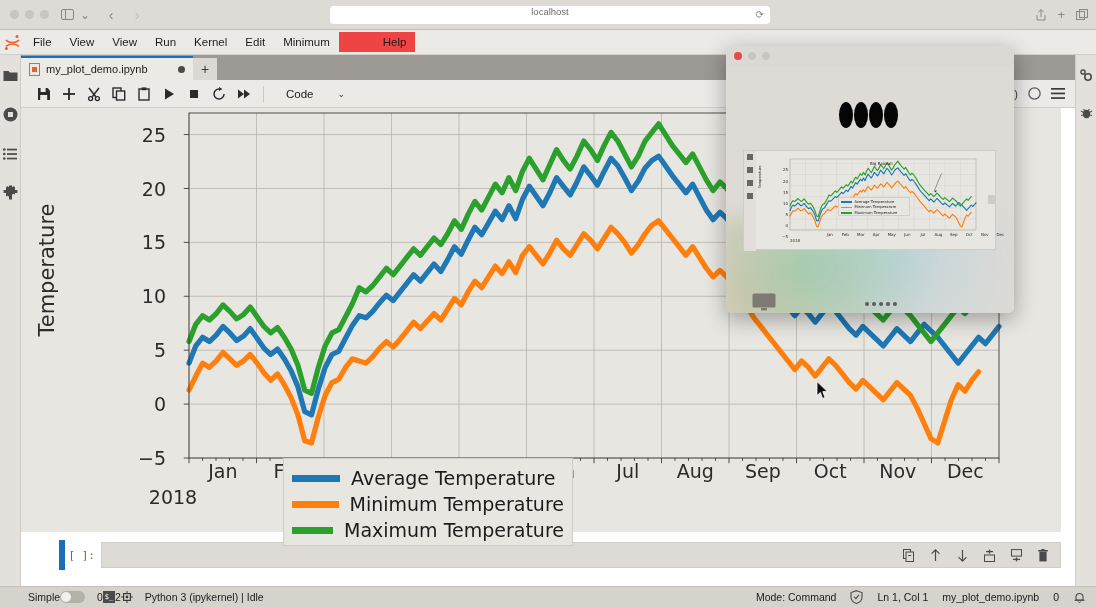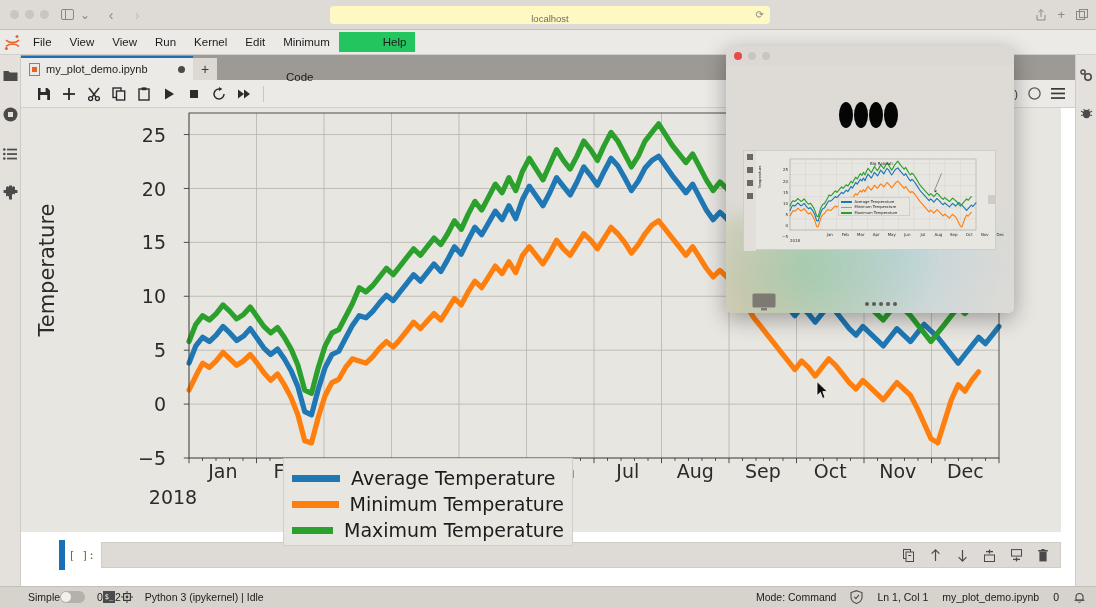--- a/index.html
+++ b/index.html
@@ -25,22 +25,22 @@
     width: 9px; height: 9px; border-radius: 50%;
     background: #c9c5c0; display: block;
   }
   .chrome-btn {
     color: #8c8880; font-size: 12px; margin-left: 10px;
     display: flex; align-items: center; justify-content: center;
     width: 16px; height: 16px;
   }
   #url-bar {
     position: absolute; left: 330px; top: 6px; width: 440px; height: 18px;
-    background: #fef9c3; border-radius: 4px;
-    display: flex; align-items: flex-end; justify-content: center;
+    background: #ffffff; border-radius: 4px;
+    display: flex; align-items: flex-start; justify-content: center;
   }
   #url-text { font-size: 9.5px; color: #6f6b66; }
   #reload-icon {
     position: absolute; right: 6px; top: 3px; font-size: 10px; color: #8a8680;
   }
   #chrome-right {
     position: absolute; right: 8px; top: 7px;
     display: flex; gap: 11px; align-items: center;
     color: #8c8880; font-size: 11px;
   }
@@ -48,21 +48,21 @@
   
   #menu-bar {
     position: absolute; left: 0; top: 30px; width: 1096px; height: 25px;
     background: #eceae7; border-bottom: 1px solid #d3cfca;
     display: flex; align-items: center;
   }
   #jp-logo { width: 24px; display: flex; justify-content: center; align-items: center; }
   .menu-item {
     font-size: 11.5px; color: #1c1c1c; padding: 4px 9px; cursor: default;
   }
-  .menu-item.active { background: #22c55e; padding-left: 44px; }
+  .menu-item.active { background: #ef4444; padding-left: 44px; }
 
   
   #left-sidebar {
     position: absolute; left: 0; top: 55px; width: 21px; height: 531px;
     background: #e4e1dd; border-right: 1px solid #cfcbc6;
     display: flex; flex-direction: column; align-items: center;
     padding-top: 12px; gap: 22px;
   }
   #left-sidebar .sb-icon {
     width: 17px; height: 17px; display: flex; align-items: center; justify-content: center;
@@ -115,21 +115,21 @@
     display: flex; align-items: center; padding-left: 10px; gap: 0;
   }
   .tb-btn {
     width: 25px; height: 22px; display: flex; align-items: center; justify-content: center;
     color: #2b2b2b; cursor: pointer;
   }
   .tb-sep { width: 1px; height: 16px; background: #cbc7c2; margin: 0 7px; }
   #celltype-select {
     display: flex; align-items: center; gap: 24px;
     font-size: 11.5px; color: #1c1c1c; margin-left: 10px;
-    border: 1px solid transparent; padding: 2px 4px; cursor: pointer; flex-direction: column;
+    border: 1px solid transparent; padding: 2px 4px; cursor: pointer;
   }
   #celltype-caret { font-size: 9px; color: #3a3a3a; }
   #tb-right {
     margin-left: auto; display: flex; align-items: center; gap: 10px;
     padding-right: 10px; color: #3a3a3a;
   }
 
   
   #nb-content {
     position: absolute; left: 21px; top: 108px; width: 1054px; height: 478px;

